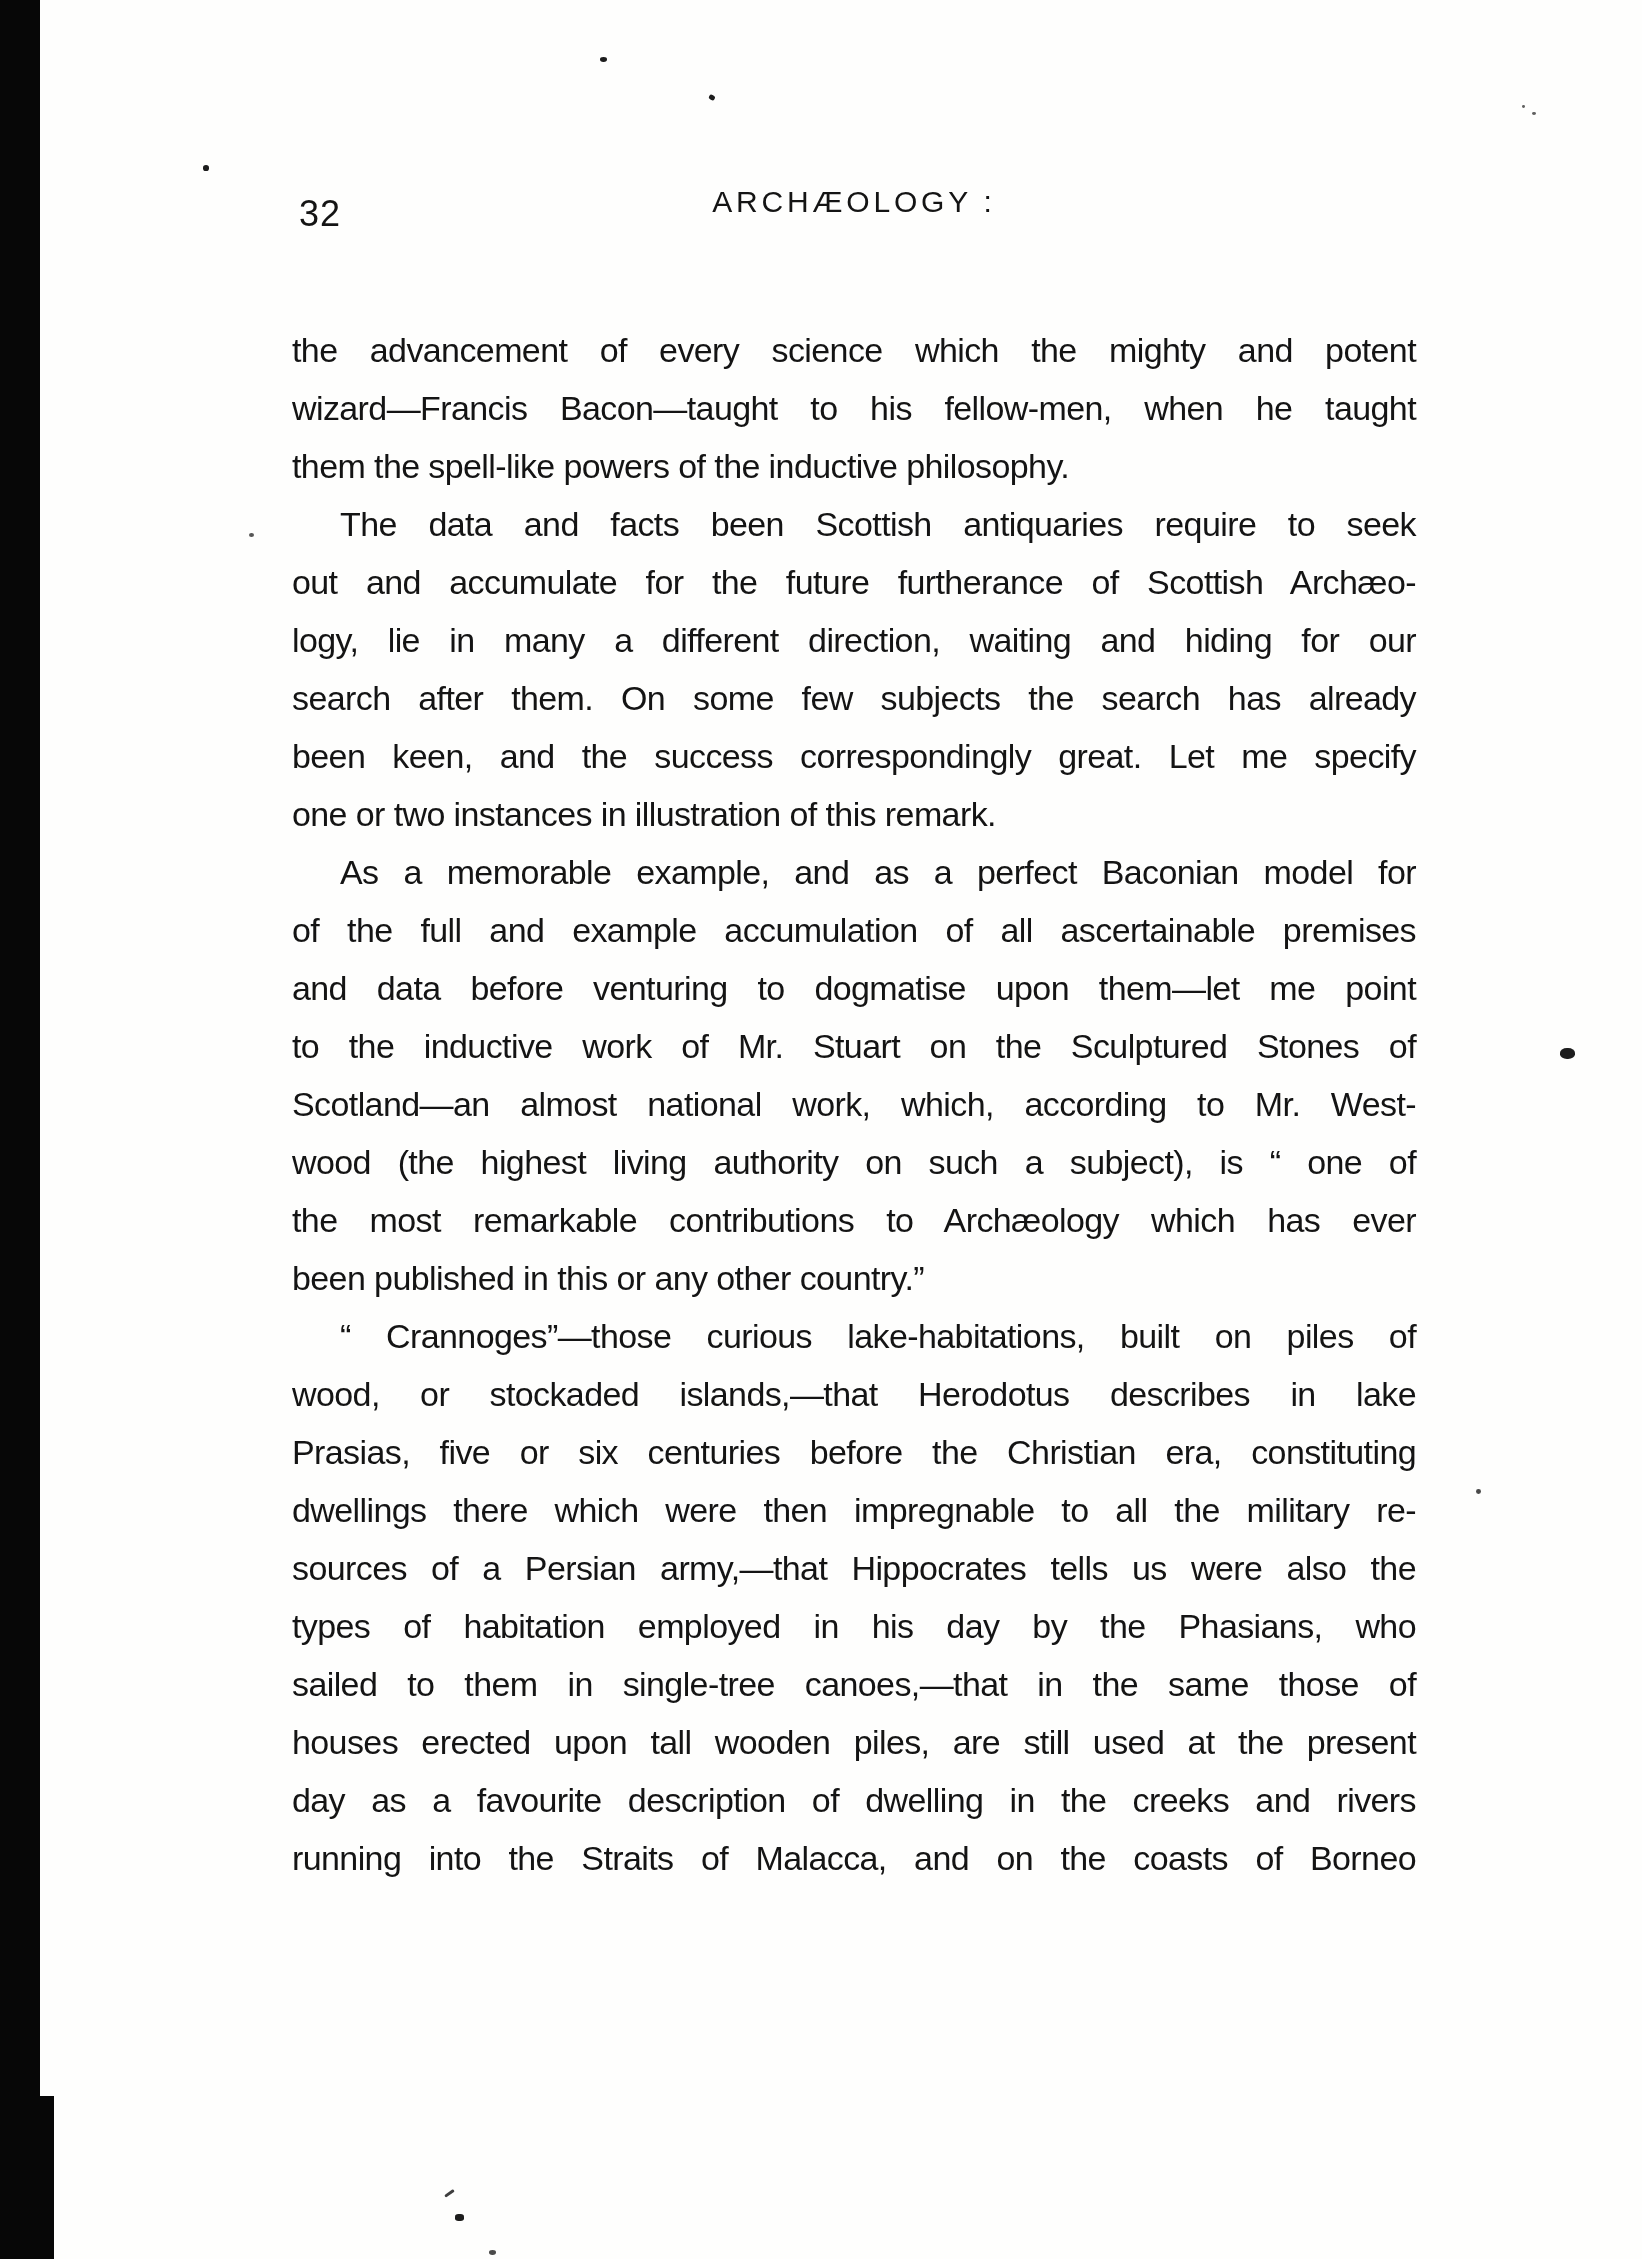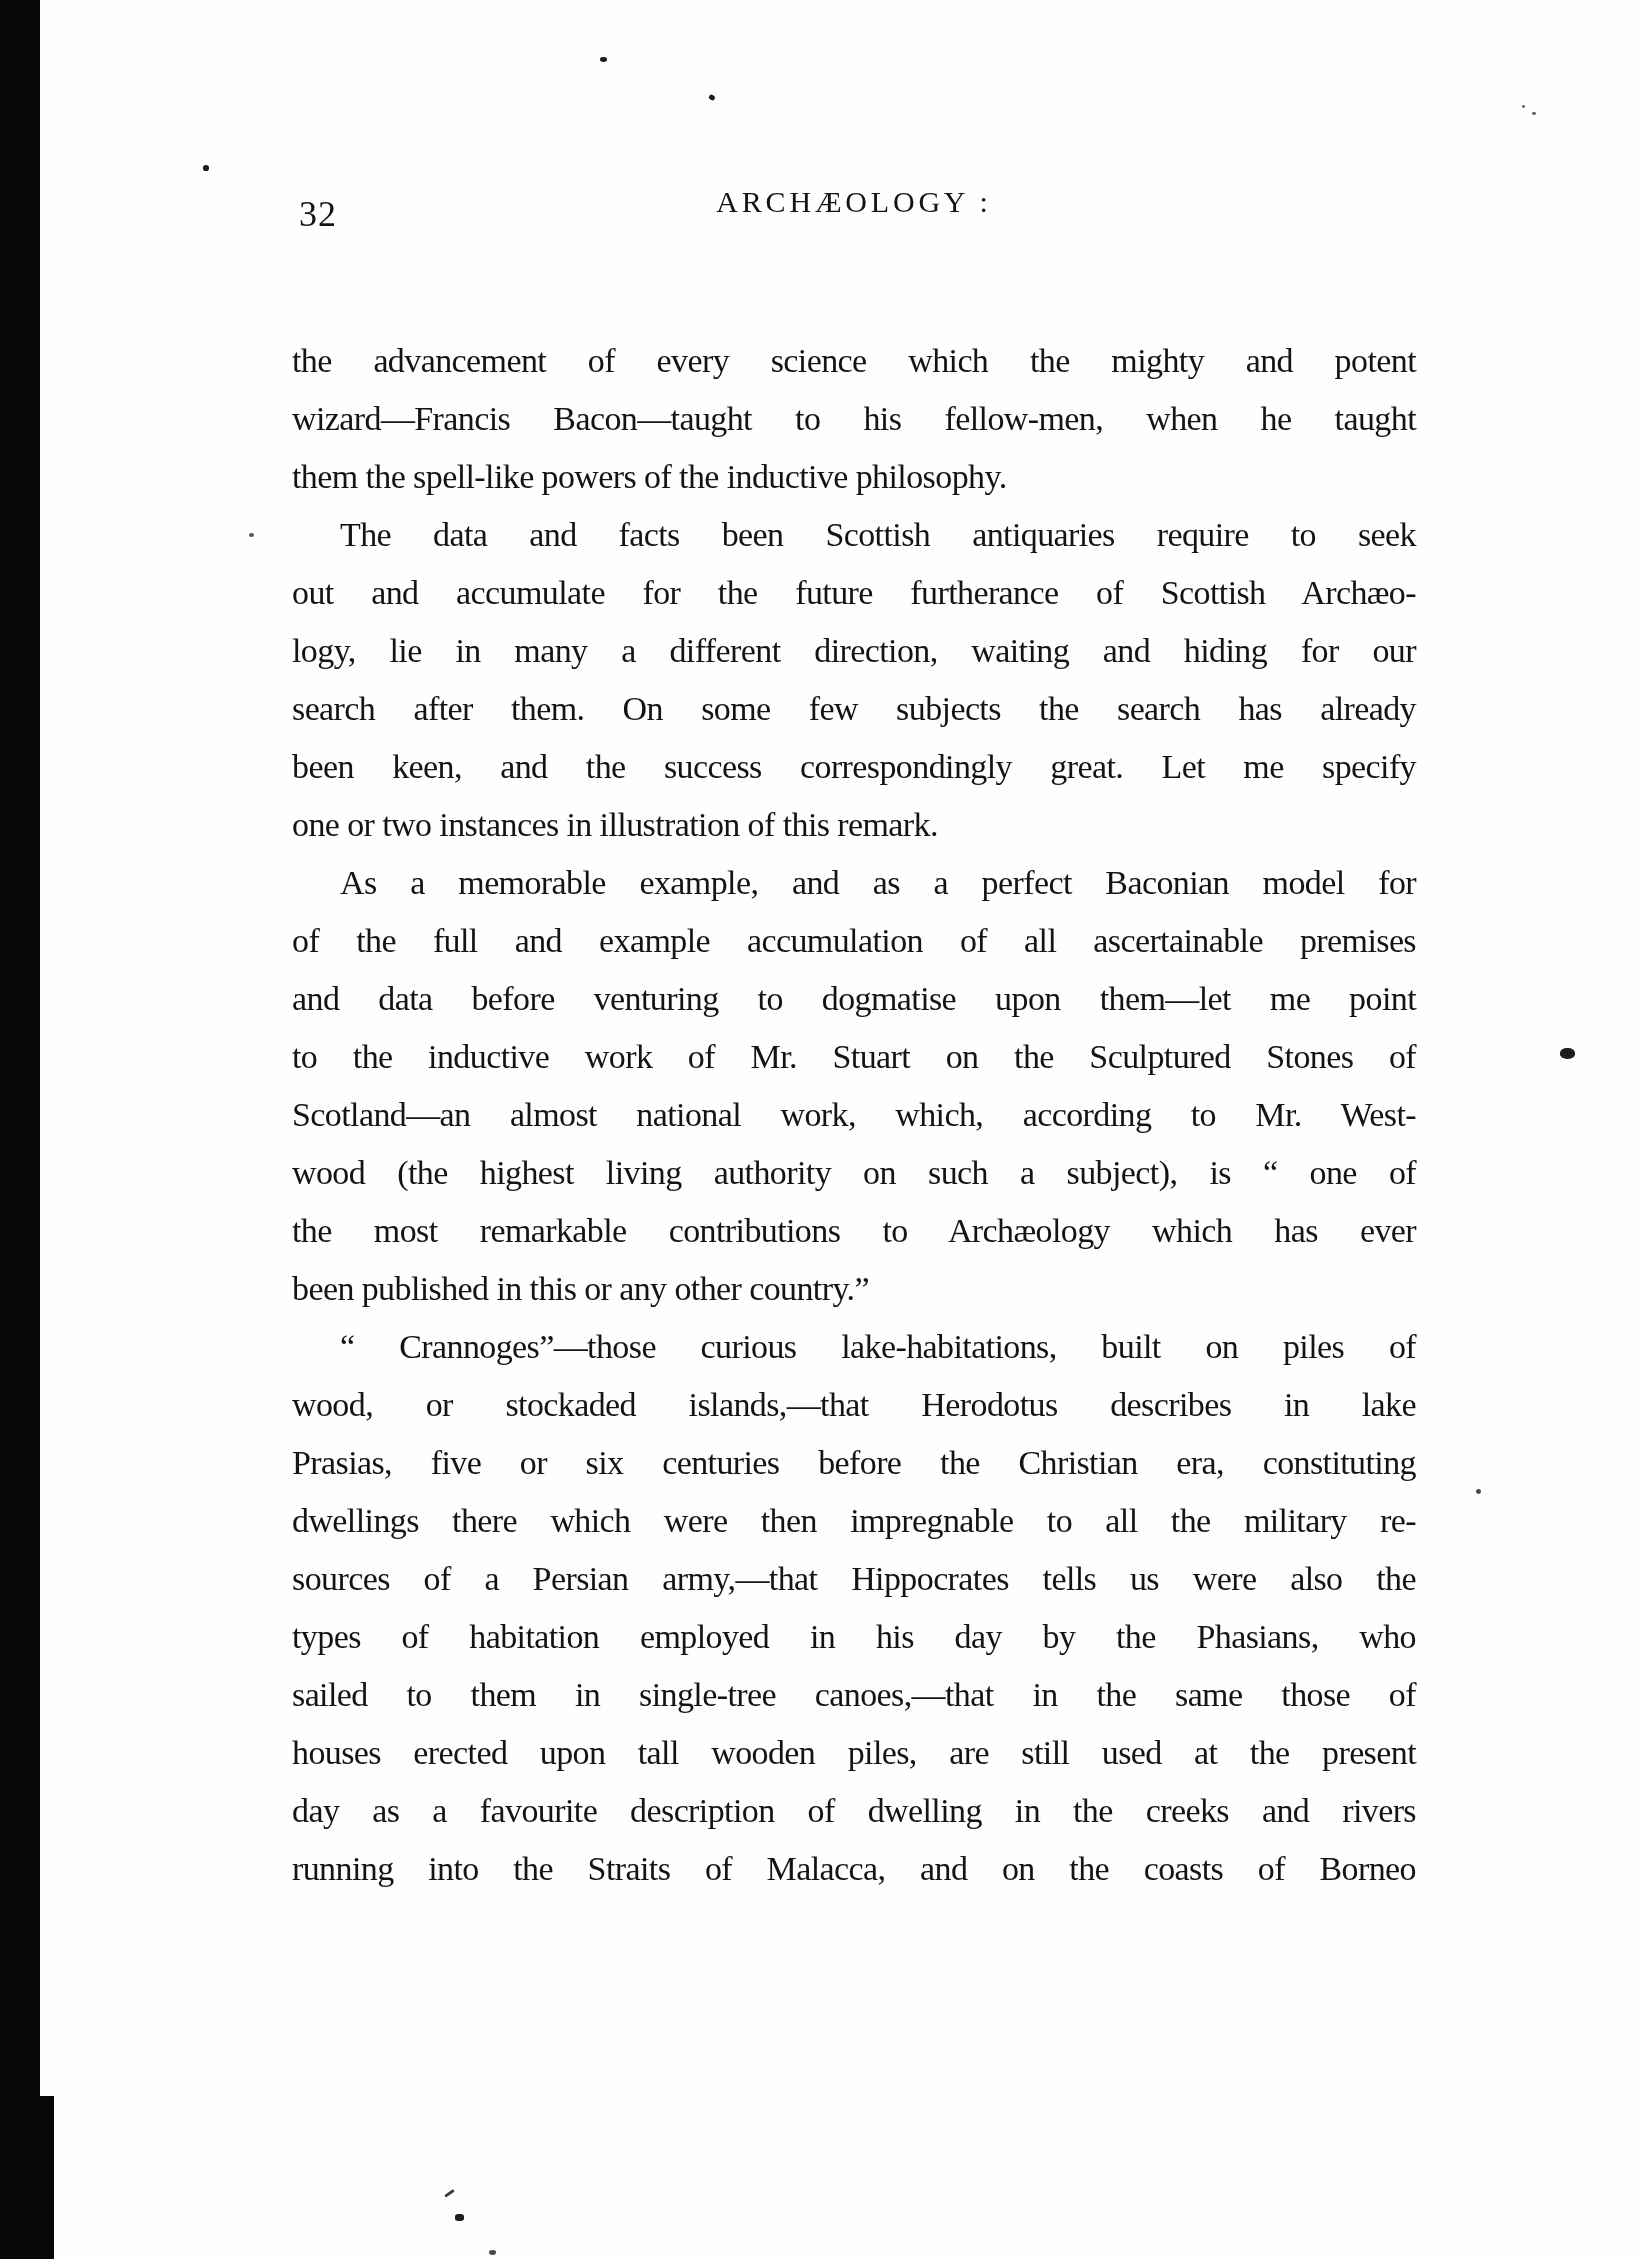--- a/index.html
+++ b/index.html
@@ -2,21 +2,21 @@
 <html><head>
 <meta charset="utf-8">
 <style>
   html, body { margin: 0; padding: 0; background: #ffffff; }
   .page {
     position: relative;
     width: 1642px;
     height: 2260px;
     background: #fefefd;
     overflow: hidden;
-    font-family: Liberation Serif, serif;
+    font-family: Liberation Sans, sans-serif;
     color: #141414;
   }
   
   .spine-bar {
     position: absolute; left: 0; top: 0;
     width: 40px; height: 2260px;
     background: #070707;
   }
   .spine-stub {
     position: absolute; left: 0; bottom: 0;
@@ -26,21 +26,21 @@
   .pagenum {
     position: absolute; left: 299px; top: 193px;
     font-size: 36px; letter-spacing: 1px;
   }
   .head-title {
     position: absolute; left: 292px; top: 185px; width: 1124px;
     text-align: center;
     font-size: 30px; letter-spacing: 3.8px;
   }
   .body-text {
-    position: absolute; left: 292px; top: 332px; width: 1124px;
+    position: absolute; left: 292px; top: 321px; width: 1124px;
     font-size: 34px; line-height: 58px;
     letter-spacing: -0.6px;
   }
   .line {
     height: 58px;
     text-align: justify;
     text-align-last: justify;
     white-space: normal;
     overflow: visible;
   }

